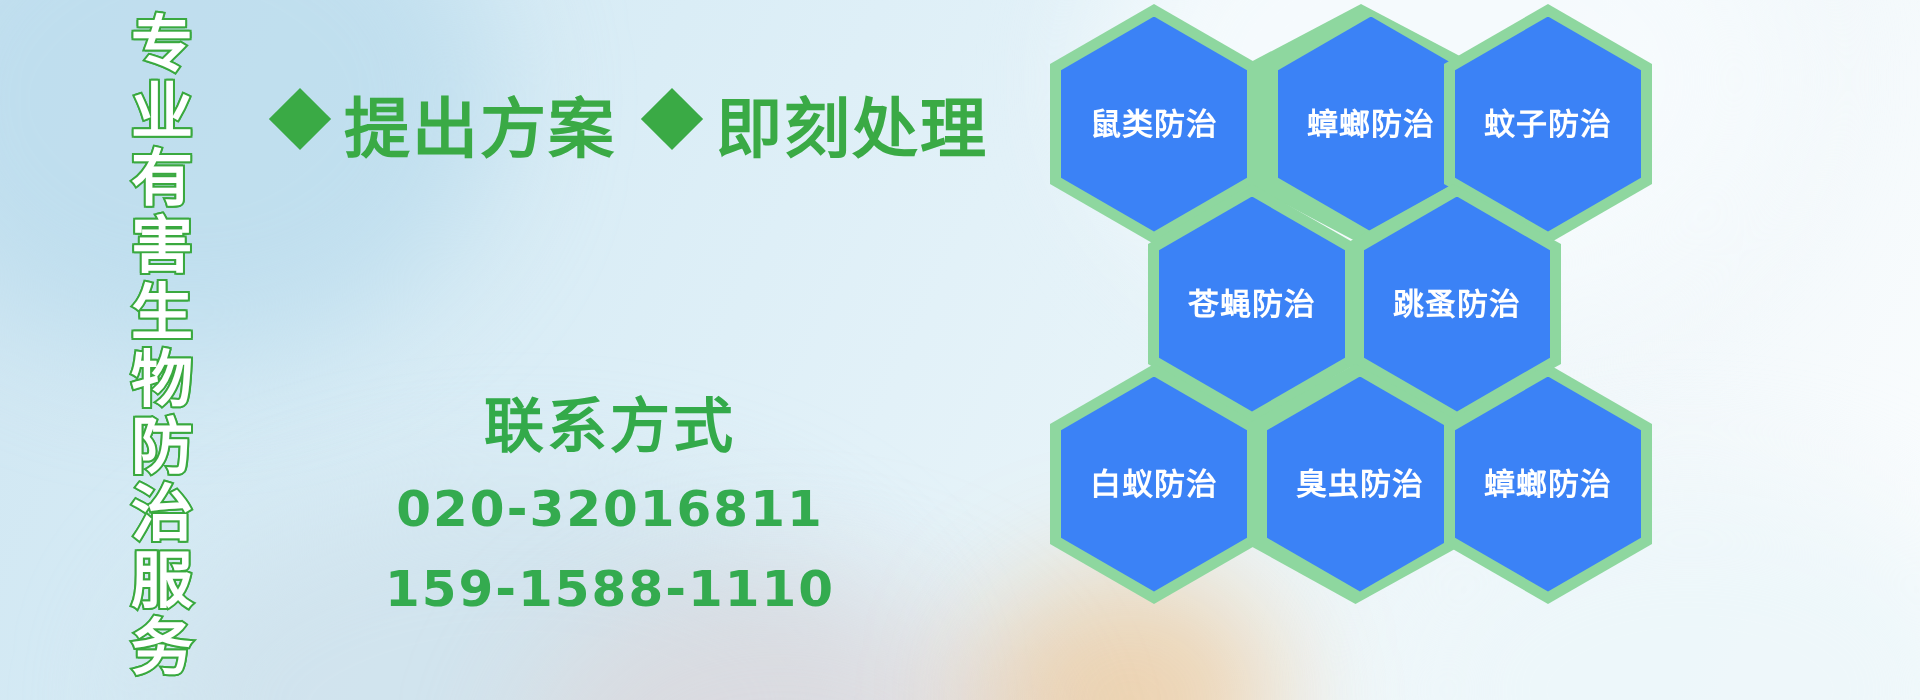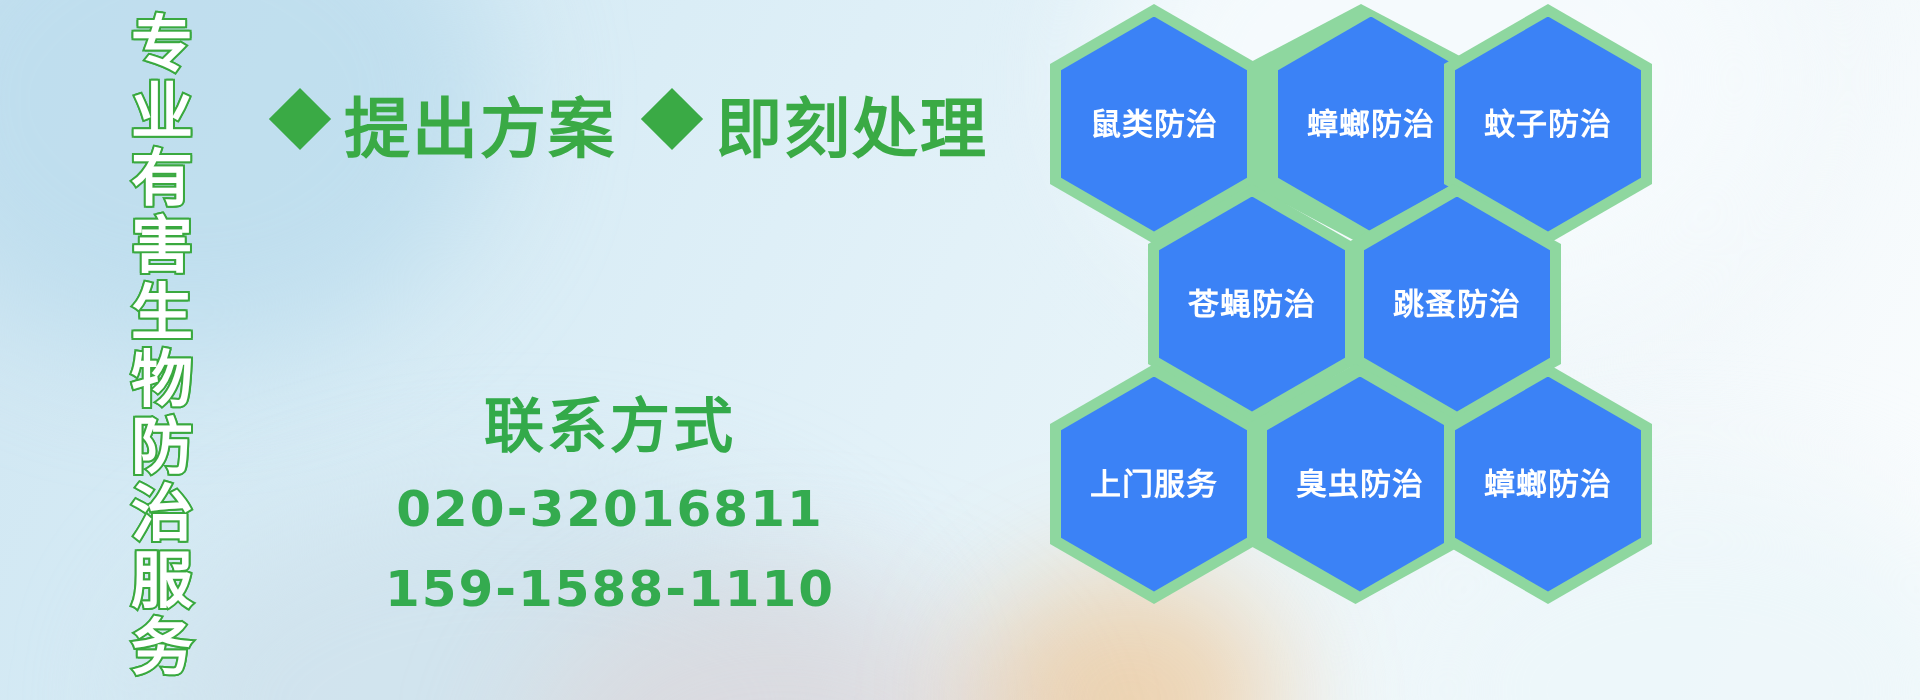--- a/index.html
+++ b/index.html
@@ -228,21 +228,21 @@
         <span class="hex-label">苍蝇防治</span>
       </div>
     </div>
     <div class="hex hex-4">
       <div class="hex-inner">
         <span class="hex-label">跳蚤防治</span>
       </div>
     </div>
     <div class="hex hex-5">
       <div class="hex-inner">
-        <span class="hex-label">上门服务</span>
+        <span class="hex-label">白蚁防治</span>
       </div>
     </div>
     <div class="hex hex-6">
       <div class="hex-inner">
         <span class="hex-label">臭虫防治</span>
       </div>
     </div>
     <div class="hex hex-7">
       <div class="hex-inner">
         <span class="hex-label">蟑螂防治</span>

